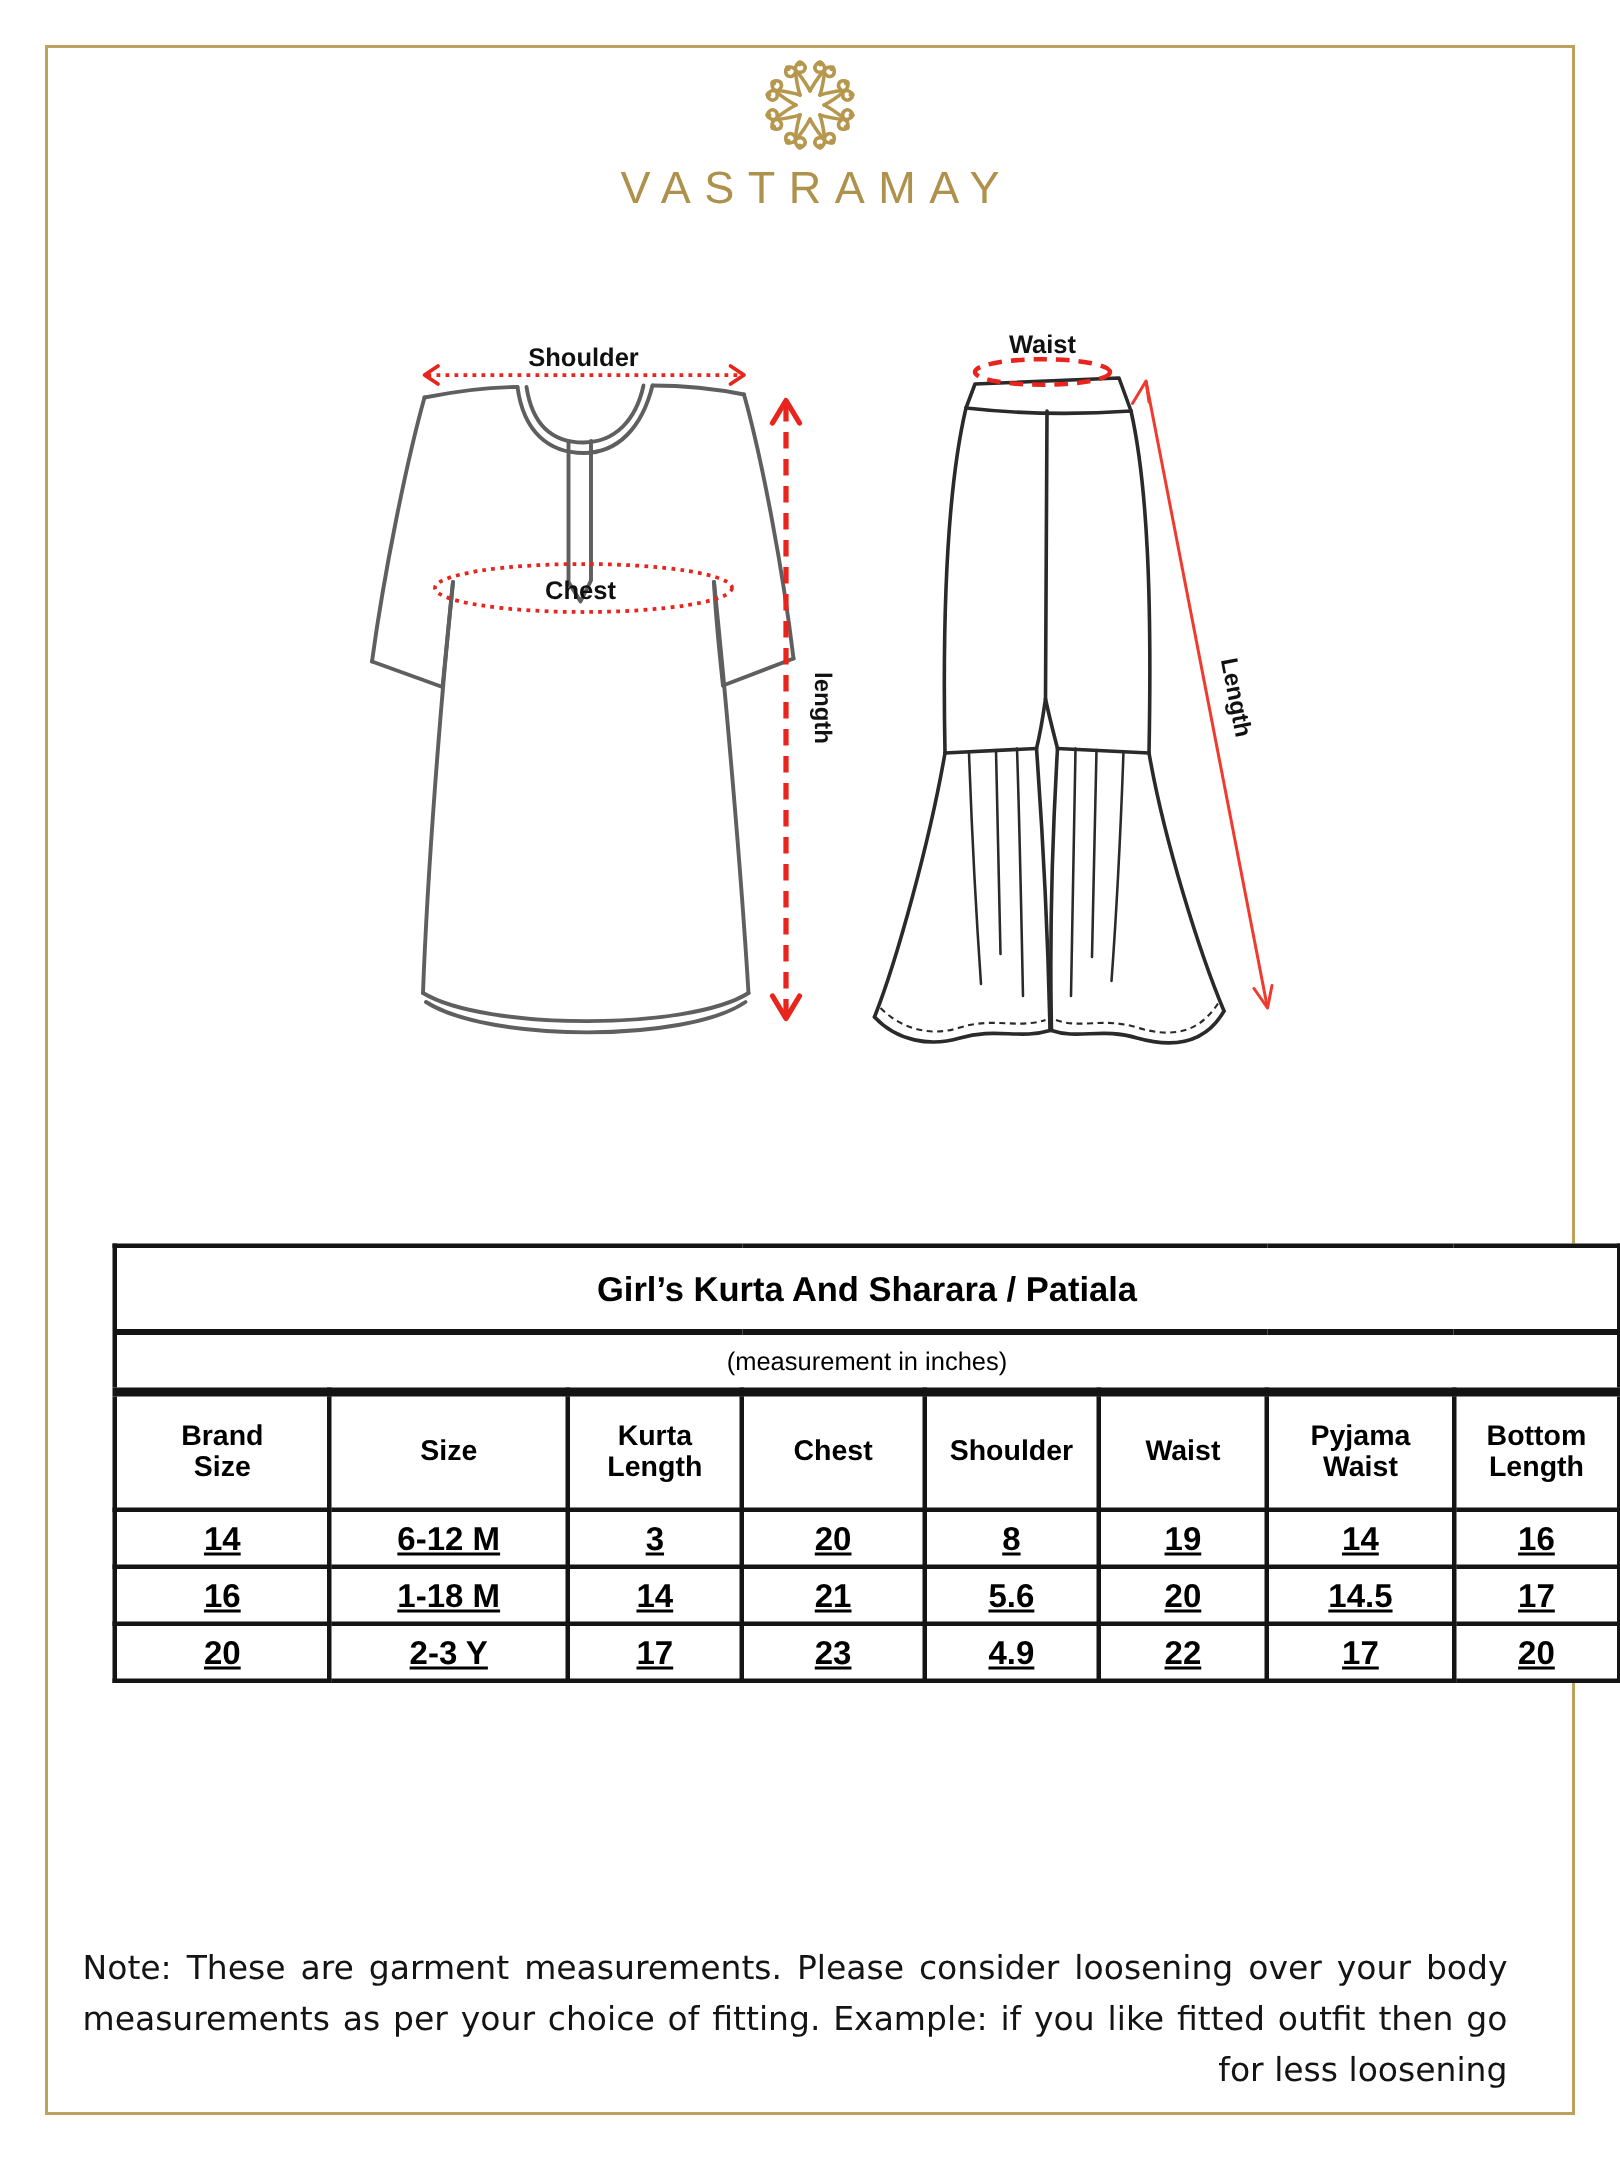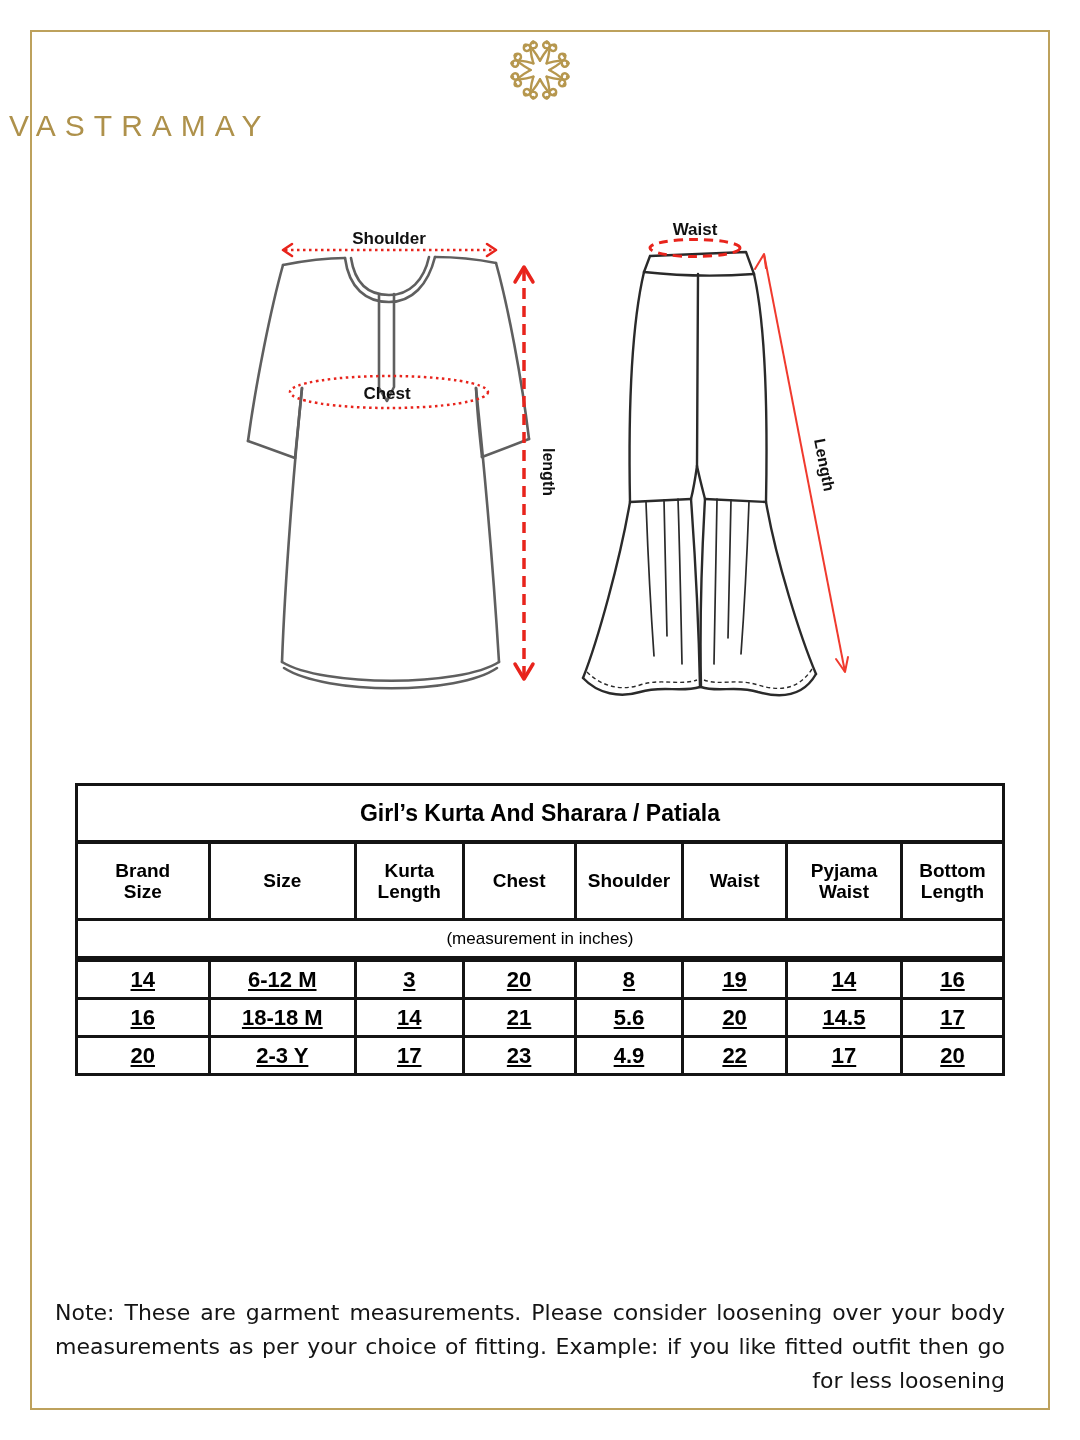--- a/index.html
+++ b/index.html
@@ -1,42 +1,42 @@
 <!DOCTYPE html>
 <html><head>
 <meta charset="utf-8">
 <style>
   html,body{margin:0;padding:0;background:#ffffff;}
   .page{position:relative;width:1080px;height:1440px;background:#ffffff;overflow:hidden;
         font-family:"Liberation Sans",sans-serif;color:#111;}
   .gold-frame{position:absolute;left:30px;top:30px;width:1016px;height:1376px;
               border:2px solid #bda15c;pointer-events:none;}
   
-  .brand{position:absolute;left:0;top:34px;width:100%;text-align:left;}
+  .brand{position:absolute;left:0;top:34px;width:100%;text-align:center;}
   .logo-mark{display:block;margin:0 auto;}
   .wordmark{margin-top:3px;font-size:30px;font-weight:400;color:#ae914b;
             letter-spacing:0.30em;padding-left:0.30em;}
   
   .kurta-svg{position:absolute;left:238px;top:210px;}
   .sharara-svg{position:absolute;left:568px;top:208px;}
   .gar1{fill:none;stroke:#5f5f5f;stroke-width:2.6;stroke-linecap:round;stroke-linejoin:round;}
   .gar2{fill:none;stroke:#2a2a2a;stroke-width:2.4;stroke-linecap:round;stroke-linejoin:round;}
   .pleat{fill:none;stroke:#2a2a2a;stroke-width:1.7;stroke-linecap:round;}
   .stitch{fill:none;stroke:#2a2a2a;stroke-width:1.4;stroke-dasharray:4 3;}
   .red-dot{fill:none;stroke:#e8241c;stroke-width:2.5;stroke-dasharray:2.5 3.5;}
   .red-dash{fill:none;stroke:#e8241c;stroke-width:3.5;stroke-dasharray:11 7;}
   .red-dash2{fill:none;stroke:#e8241c;stroke-width:3;stroke-dasharray:9 6;}
   .red-line{fill:none;stroke:#f03a2e;stroke-width:2;}
   .red-head{fill:none;stroke:#e8241c;stroke-width:2.5;stroke-linecap:round;stroke-linejoin:round;}
   .red-head-big{fill:none;stroke:#e8241c;stroke-width:3.5;stroke-linecap:round;stroke-linejoin:round;}
   .red-head-thin{fill:none;stroke:#f03a2e;stroke-width:2;stroke-linecap:round;stroke-linejoin:round;}
   .lbl{font-family:"Liberation Sans",sans-serif;font-weight:bold;font-size:17px;fill:#111;}
   .lbl-s{font-family:"Liberation Sans",sans-serif;font-weight:bold;font-size:16px;fill:#111;}
   
-  .size-table{position:absolute;left:75px;top:783px;width:930px;border-collapse:collapse;
+  .size-table{position:absolute;left:75px;top:829px;width:1006px;border-collapse:collapse;
               table-layout:fixed;background:#fff;}
   .size-table th,.size-table td{border:3px solid #141414;text-align:center;vertical-align:middle;
               padding:1px 2px;color:#000;}
   .t-title{height:52px;font-size:23px;font-weight:bold;border-bottom-width:4px !important;}
   .t-unit{height:33px;font-size:17px;font-weight:normal;border-bottom-width:6px !important;}
   .t-col{height:72px;font-size:19px;font-weight:bold;line-height:1.12;white-space:pre-line;}
   .t-cell{height:33px;font-size:22px;font-weight:bold;text-decoration:underline;}
   
   .note{position:absolute;left:55px;top:1296px;width:950px;margin:0;
         font-family:"DejaVu Sans",sans-serif;font-size:22px;line-height:34px;color:#141414;
@@ -145,52 +145,52 @@
       <col style="width:12.1%">
         <col style="width:11.6%">
         <col style="width:11.2%">
       <col style="width:12.4%">
         <col style="width:11.0%">
     </colgroup>
     <thead>
       <tr>
         <th class="t-title" colspan="8">Girl’s Kurta And Sharara / Patiala</th>
       </tr>
+      <tr>
+        <th class="t-unit" colspan="8">(measurement in inches)</th>
+      </tr>
       <tr id="col-header-row">
           <th class="t-col">Brand
 Size</th>
           <th class="t-col">Size</th>
           <th class="t-col">Kurta
 Length</th>
           <th class="t-col">Chest</th>
           <th class="t-col">Shoulder</th>
           <th class="t-col">Waist</th>
           <th class="t-col">Pyjama
 Waist</th>
           <th class="t-col">Bottom
 Length</th>
         </tr>
-      <tr>
-        <th class="t-unit" colspan="8">(measurement in inches)</th>
-      </tr>
     </thead>
     <tbody id="size-table-body">
         <tr>
           <td class="t-cell">14</td>
           <td class="t-cell">6-12 M</td>
           <td class="t-cell">3</td>
           <td class="t-cell">20</td>
           <td class="t-cell">8</td>
           <td class="t-cell">19</td>
           <td class="t-cell">14</td>
           <td class="t-cell">16</td>
         </tr>
         <tr>
           <td class="t-cell">16</td>
-          <td class="t-cell">18-18 M</td>
+          <td class="t-cell">1-18 M</td>
           <td class="t-cell">14</td>
           <td class="t-cell">21</td>
           <td class="t-cell">5.6</td>
           <td class="t-cell">20</td>
           <td class="t-cell">14.5</td>
           <td class="t-cell">17</td>
         </tr>
         <tr>
           <td class="t-cell">20</td>
           <td class="t-cell">2-3 Y</td>

